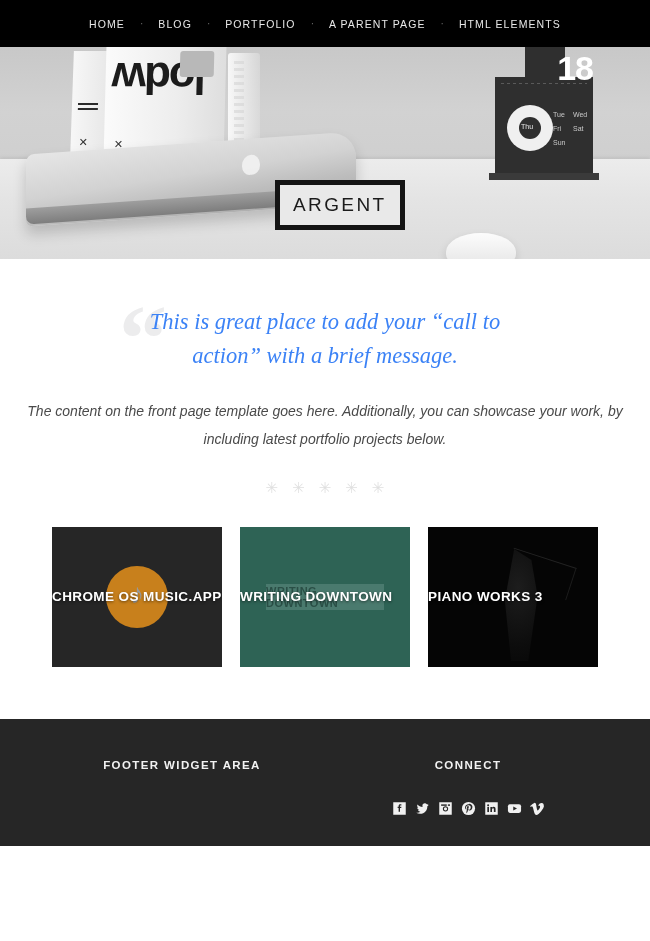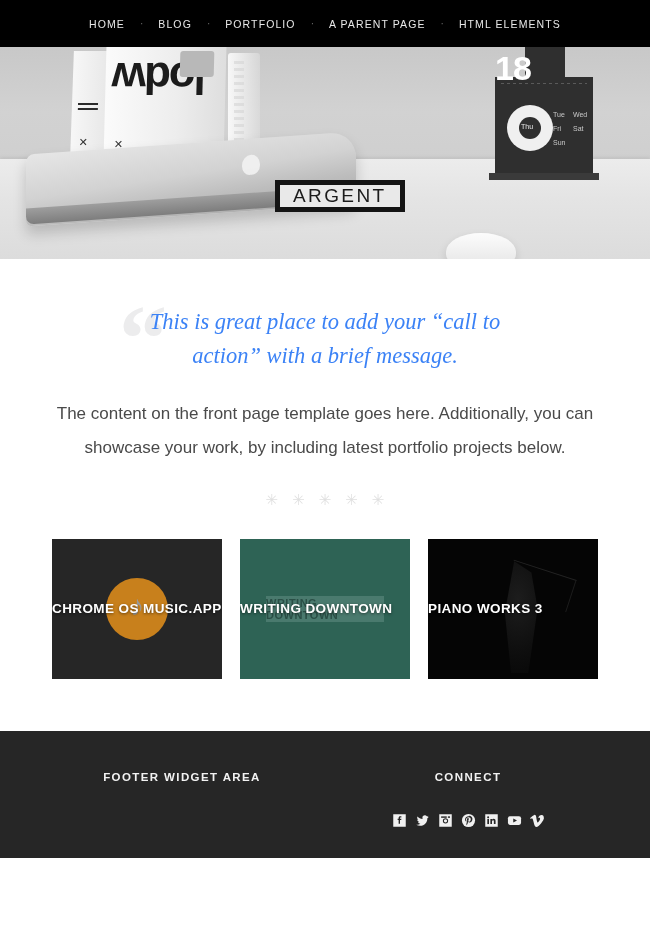--- a/index.html
+++ b/index.html
@@ -115,21 +115,21 @@
     background:linear-gradient(180deg,#9e9e9e,#7d7d7d);
     transform:skewY(-4deg); border-radius:0 0 6px 8px;
   }
   
   .calendar {
     position:absolute; left:495px; top:30px; width:98px; height:98px;
     background:#2f2f2f;
   }
   .cal-num {
     position:absolute; left:0; top:-28px; width:98px;
-    text-align:left; font-size:34px; font-weight:700; color:#fff;
+    text-align:right; font-size:34px; font-weight:700; color:#fff;
     letter-spacing:-1px;
   }
   .cal-num-bg {
     position:absolute; left:30px; top:-30px; width:40px; height:32px;
     background:#2f2f2f;
   }
   .cal-perf {
     position:absolute; left:6px; top:6px; width:86px; height:1px;
     background:repeating-linear-gradient(90deg,#5a5a5a 0 3px,transparent 3px 6px);
   }
@@ -150,21 +150,21 @@
   }
   .mouse {
     position:absolute; left:446px; top:186px; width:70px; height:38px;
     background:linear-gradient(180deg,#fcfcfc,#e3e3e3);
     border-radius:50% 50% 46% 46%;
     box-shadow:0 4px 10px rgba(0,0,0,.13);
   }
   
   .logo-plate {
     position:absolute; left:275px; top:133px;
-    padding:0 13px;
+    padding:9px 13px;
     background:#e9e9e9;
     border:5px solid #141414;
     z-index:5;
   }
   .logo-text {
     font-size:19px; font-weight:400; letter-spacing:2.4px;
     color:#1b1b1b;
   }
 
   
@@ -182,22 +182,23 @@
   }
   .cta-head {
     position:relative; z-index:1;
     font-family:"Liberation Serif", serif;
     font-style:italic; font-weight:400;
     font-size:22.5px; line-height:1.5; color:#3b82f6;
     padding:0 18px;
   }
   .cta-body {
     margin-top:24px;
-    font-size:17px; line-height:2.05; color:#4a4a4a;
+    font-size:14px; line-height:2.05; color:#4a4a4a;
     padding:0 22px;
+    font-style:italic;
   }
   .stars {
     margin-top:26px; display:flex; justify-content:center; gap:14px;
   }
   .star { color:#e0e0e0; font-size:15px; line-height:1; }
 
   
   .portfolio {
     display:flex; gap:18px;
     padding:32px 52px 52px;

